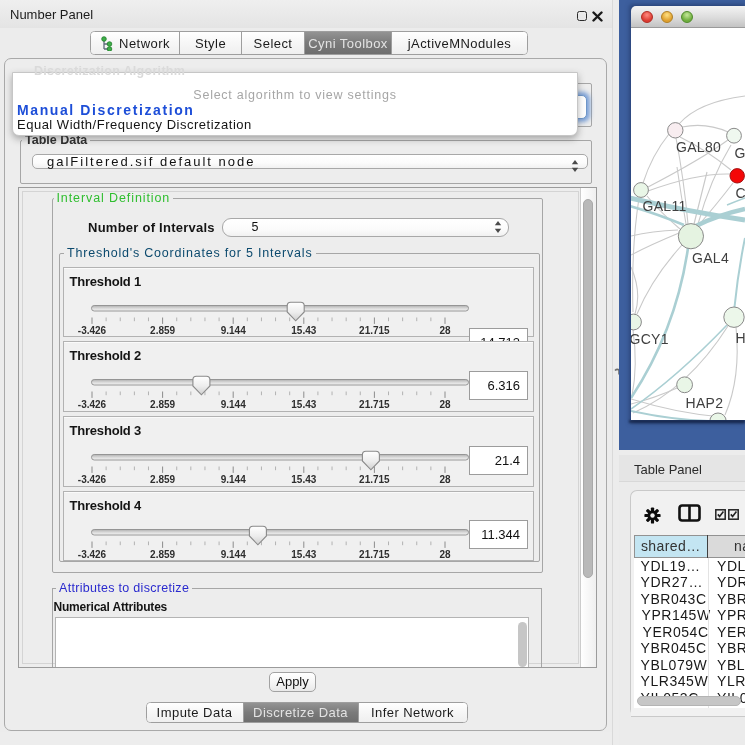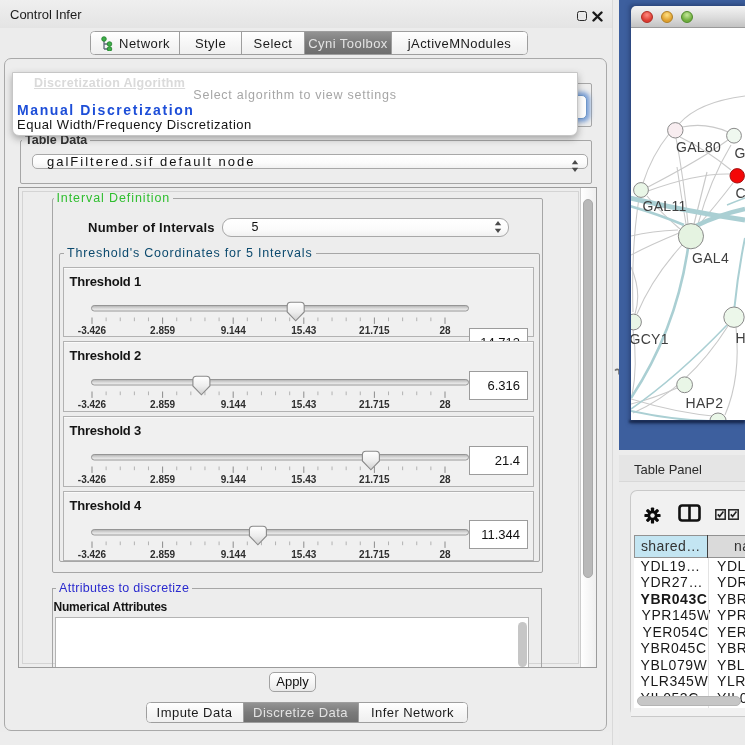--- a/index.html
+++ b/index.html
@@ -10,21 +10,21 @@
 .seg .sel{background:linear-gradient(#939393,#7a7a7a 50%,#6e6e6e);color:#e3e3e3;}
 .grp{position:absolute;border:1px solid #a6a6a6;border-radius:2px;}
 .gtitle{position:absolute;background:#ededed;padding:0 3px;font-size:12.5px;line-height:12px;white-space:nowrap;}
 .combo{position:absolute;border:1px solid #a8a8a8;background:linear-gradient(#ffffff,#fbfbfb 60%,#f1f1f1);
   border-radius:5px;display:flex;align-items:center;font-size:13px;color:#111;}
 .panelT{position:absolute;background:#f0f0f0;border:1px solid #b2b2b2;box-shadow:inset 0 1px 0 #fafafa;}
 .vbox{position:absolute;background:#fff;border:1px solid #9c9c9c;font-size:13px;color:#111;text-align:right;}
 .blab{font-weight:bold;font-size:13px;color:#141414;letter-spacing:-.2px;white-space:nowrap;}
 </style></head><body>
 <div class="abs" style="left:0;top:0;width:612px;height:28px;background:linear-gradient(#efefef,#e4e4e4);"></div>
-<div class="abs" style="left:10px;top:7px;font-size:13px;color:#1c1c1c;">Control Infer</div>
+<div class="abs" style="left:10px;top:7px;font-size:13px;color:#1c1c1c;">Number Panel</div>
 <div class="abs" style="left:577px;top:11px;width:10px;height:10px;border:1.6px solid #2b2b2b;border-radius:2.5px;"></div>
 <svg class="abs" style="left:592px;top:11px" width="11" height="11" viewBox="0 0 11 11">
 <path d="M1.5,1.5 L9.5,9.5 M9.5,1.5 L1.5,9.5" stroke="#1b1b1b" stroke-width="2.4" stroke-linecap="round"></path>
   </svg>
 <div class="seg" style="left:90px;top:31px;height:24px;">
 <div class="s" style="width:89px;"><svg width="14" height="15" viewBox="0 0 14 15" style="margin-right:5px">
         <g stroke="#5d6b7a" stroke-width="1.3" fill="none">
           <path d="M4,3.5 V13 M4,8 H9 M4,13 H9"></path>
         </g>
         <circle cx="4" cy="3" r="2.3" fill="#3fae49" stroke="#1d7c2a" stroke-width="0.8"></circle>
@@ -35,21 +35,21 @@
 <div class="s" style="width:63px;">Select</div>
 <div class="s sel" style="width:87px;">Cyni Toolbox</div>
 <div class="s" style="width:135px;">jActiveMNodules</div>
 </div>
 <div class="abs" style="left:4px;top:57.5px;width:603px;height:673.5px;border:1px solid #a9a9a9;border-radius:7px;background:#ededed;"></div>
 <div class="grp" style="left:20px;top:83px;width:572px;height:44px;"></div>
 <div class="abs" style="left:28px;top:95px;width:559px;height:24px;border-radius:5px;background:#fff;border:1px solid #6e96c8;box-shadow:0 0 4px 2.2px rgba(96,142,210,.8);"></div>
 <div class="grp" style="left:20px;top:140px;width:572px;height:43.5px;"></div>
 <div class="gtitle" style="left:22px;top:134px;color:#2c2c2c;font-weight:600;">Table Data</div>
 <div class="abs" style="left:12px;top:72px;width:566px;height:64px;background:#ffffff;border:1px solid #c6c6c6;border-radius:0 0 7px 7px;box-shadow:0 3px 7px rgba(70,70,70,.42);"></div>
-<div class="abs" style="left:34px;top:76px;font-size:12.5px;font-weight:bold;color:#dadada;letter-spacing:.3px;text-decoration:underline;">Discretization Algorithm</div>
+<div class="abs" style="left:34px;top:64px;font-size:12.5px;font-weight:bold;color:#dadada;letter-spacing:.3px;">Discretization Algorithm</div>
 <div class="abs" style="left:12px;top:88px;width:566px;text-align:center;font-size:12.5px;color:#a6a6a6;letter-spacing:.75px;">Select algorithm to view settings</div>
 <div class="abs" style="left:17px;top:101.5px;font-size:14px;font-weight:bold;color:#1d4ed8;letter-spacing:1.6px;">Manual Discretization</div>
 <div class="abs" style="left:17px;top:116.5px;font-size:13px;color:#141414;letter-spacing:.5px;">Equal Width/Frequency Discretization</div>
 <div class="combo" style="left:32px;top:154px;width:556px;height:15px;">
     <span style="margin-left:14px;letter-spacing:2px;">galFiltered.sif default node</span>
   </div>
 <svg class="abs" style="left:571px;top:158.5px" width="8" height="14" viewBox="0 0 8 14">
 <polygon points="4,1 7.2,5.2 0.8,5.2" fill="#4a4a4a"></polygon>
 <polygon points="4,13 7.2,8.8 0.8,8.8" fill="#4a4a4a"></polygon>
   </svg>
@@ -389,21 +389,21 @@
 <div class="abs" style="left:633.5px;top:557.5px;width:111.5px;height:150.5px;background:#fff;overflow:hidden;">
 <div style="position:absolute;left:0;top:0.0px;width:200px;height:16.5px;font-size:14px;letter-spacing:.55px;color:#191919;line-height:16.5px;">
       <span style="position:absolute;left:7px;">YDL19…</span>
       <span style="position:absolute;left:83.5px;">YDL1</span>
     </div>
 <div style="position:absolute;left:0;top:16.5px;width:200px;height:16.5px;font-size:14px;letter-spacing:.55px;color:#191919;line-height:16.5px;">
       <span style="position:absolute;left:7px;">YDR27…</span>
       <span style="position:absolute;left:83.5px;">YDR2</span>
     </div>
 <div style="position:absolute;left:0;top:33.0px;width:200px;height:16.5px;font-size:14px;letter-spacing:.55px;color:#191919;line-height:16.5px;">
-      <span style="position:absolute;left:7px;font-weight:bold;">YBR043C</span>
+      <span style="position:absolute;left:7px;">YBR043C</span>
       <span style="position:absolute;left:83.5px;">YBR0</span>
     </div>
 <div style="position:absolute;left:0;top:49.5px;width:200px;height:16.5px;font-size:14px;letter-spacing:.55px;color:#191919;line-height:16.5px;">
       <span style="position:absolute;left:8px;">YPR145W</span>
       <span style="position:absolute;left:83.5px;">YPR1</span>
     </div>
 <div style="position:absolute;left:0;top:66.0px;width:200px;height:16.5px;font-size:14px;letter-spacing:.55px;color:#191919;line-height:16.5px;">
       <span style="position:absolute;left:9px;">YER054C</span>
       <span style="position:absolute;left:83.5px;">YER0</span>
     </div>

